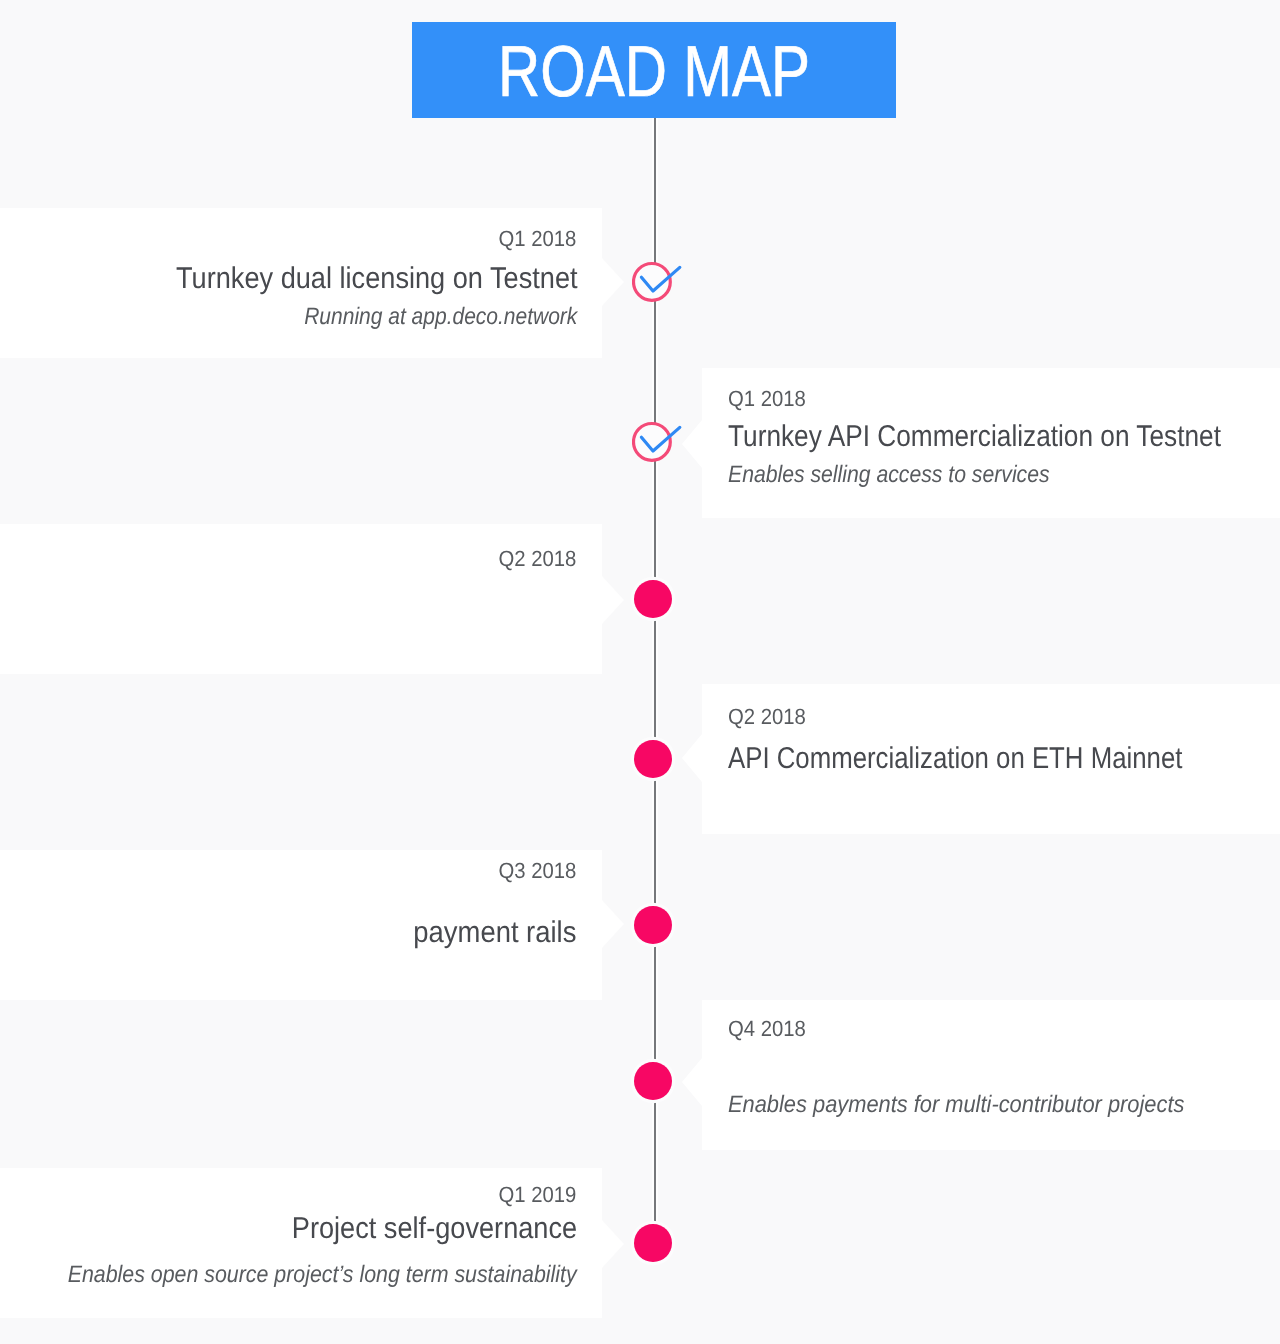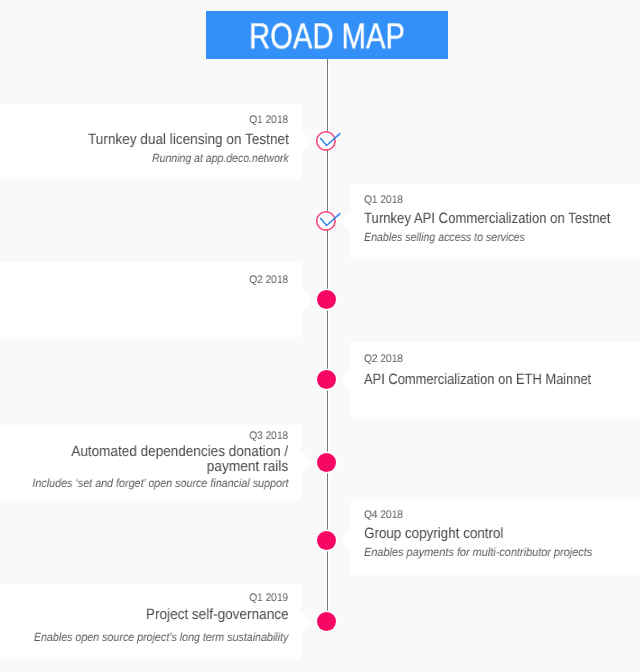--- a/index.html
+++ b/index.html
@@ -82,30 +82,27 @@
         <div class="card right"></div>
         <div class="notch right" style="top: 24.9px;"></div>
         <div class="line right q" style="top: 11.9936px; line-height: 11.7px;"><span style="transform: scaleX(0.923206);">Q2 2018</span></div>
         <div class="line right t" style="top: 30.1835px; line-height: 16.2px;"><span style="transform: scaleX(0.859785);">API Commercialization on ETH Mainnet</span></div>
         <div class="dot" style="top: 27.35px;"></div>
       </div>
       <div class="row" style="top: 424.5px;">
         <div class="card left"></div>
         <div class="notch left" style="top: 25.8px;"></div>
         <div class="line left q" style="top: 6.79361px; line-height: 11.7px;"><span style="transform: scaleX(0.923206);">Q3 2018</span></div>
-        <div class="line left t" style="top: 19.1835px; line-height: 16.2px;"><span style="transform: scaleX(0.902767);">Automated dependencies donation /</span></div>
         <div class="line left t" style="top: 34.6835px; line-height: 16.2px;"><span style="transform: scaleX(0.914137);">payment rails</span></div>
-        <div class="line left s" style="top: 53.5243px; line-height: 11.9px;"><span style="transform: scaleX(0.903102);">Includes ‘set and forget’ open source financial support</span></div>
         <div class="dot" style="top: 28.25px;"></div>
       </div>
       <div class="row" style="top: 500px;">
         <div class="card right"></div>
         <div class="notch right" style="top: 28.5px;"></div>
         <div class="line right q" style="top: 9.59361px; line-height: 11.7px;"><span style="transform: scaleX(0.923206);">Q4 2018</span></div>
-        <div class="line right t" style="top: 26.4835px; line-height: 16.2px;"><span style="transform: scaleX(0.893825);">Group copyright control</span></div>
         <div class="line right s" style="top: 47.2243px; line-height: 11.9px;"><span style="transform: scaleX(0.91831);">Enables payments for multi-contributor projects</span></div>
         <div class="dot" style="top: 30.95px;"></div>
       </div>
       <div class="row" style="top: 583.6px;">
         <div class="card left"></div>
         <div class="notch left" style="top: 26px;"></div>
         <div class="line left q" style="top: 9.49361px; line-height: 11.7px;"><span style="transform: scaleX(0.923206);">Q1 2019</span></div>
         <div class="line left t" style="top: 23.3835px; line-height: 16.2px;"><span style="transform: scaleX(0.905549);">Project self-governance</span></div>
         <div class="line left s" style="top: 48.0243px; line-height: 11.9px;"><span style="transform: scaleX(0.898202);">Enables open source project’s long term sustainability</span></div>
         <div class="dot" style="top: 28.45px;"></div>

